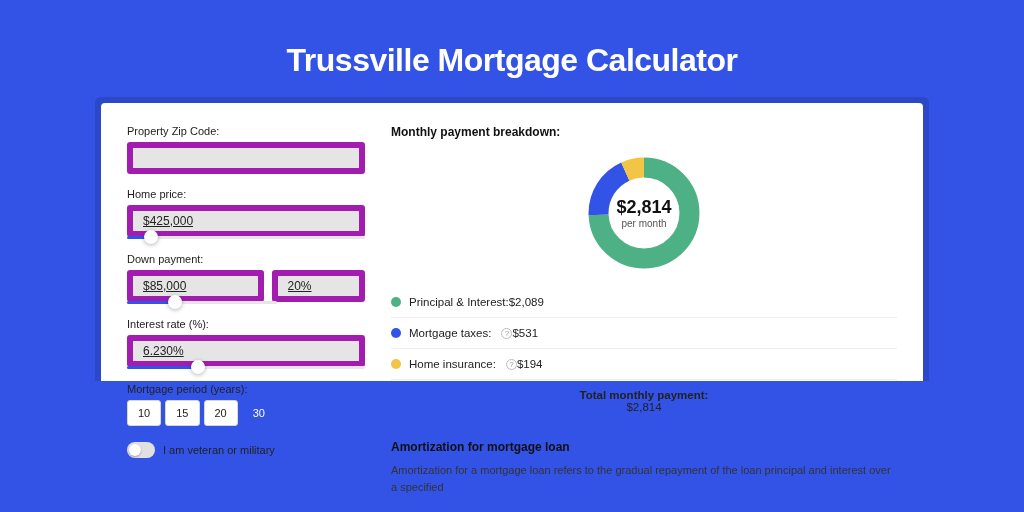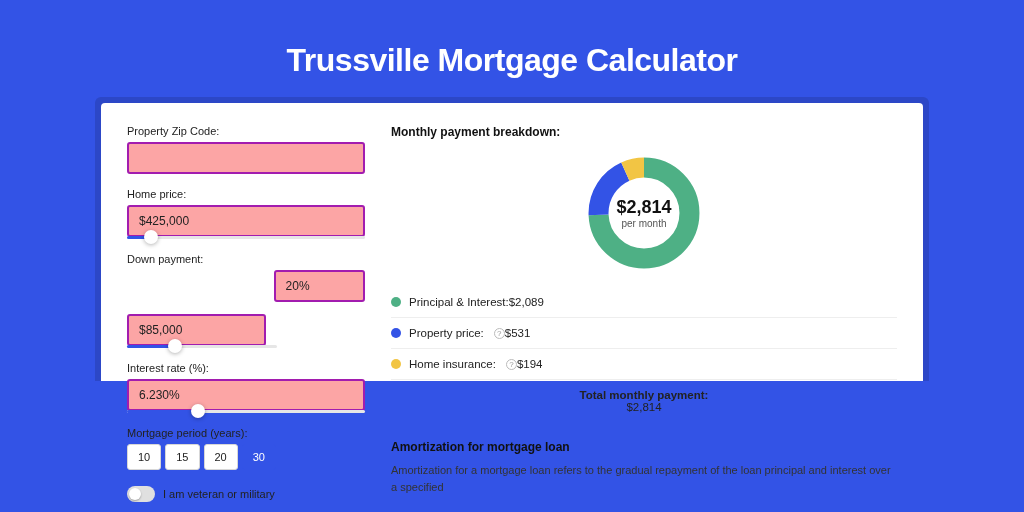--- a/index.html
+++ b/index.html
@@ -41,27 +41,28 @@
   .left-col { width: 238px; flex-shrink: 0; }
   .right-col { flex: 1; }
   .field-label {
     font-size: 11px;
     color: #222;
     margin-bottom: 5px;
     display: block;
   }
   .text-input {
     width: 100%;
-    border: 2px solid #a21caf;
+    border: 6px solid #a21caf;
     border-radius: 3px;
     padding: 8px 10px;
     font-size: 12px;
     color: #222;
-    background: #fca5a5;
+    background: #e5e5e5;
     height: 32px;
+    text-decoration: underline;
   }
   .field-block { margin-bottom: 14px; }
   .slider-track {
     height: 3px;
     background: #e6e6e6;
     position: relative;
     border-radius: 2px;
     margin-top: -1px;
   }
   .slider-fill {
@@ -178,21 +179,21 @@
           <input class="text-input" value="$425,000" style="">
           <div class="slider-track">
             <div class="slider-fill" style="width:10%"></div>
             <div class="slider-thumb" style="left:10%"></div>
           </div>
         </div>
 
         <div class="field-block">
           <label class="field-label">Down payment:</label>
           <div class="row">
-            <input class="text-input" style="flex: 1.7 1 0%; margin-top: 44px;" value="$85,000">
+            <input class="text-input" style="flex: 1.7 1 0%;" value="$85,000">
             <input class="text-input" style="flex: 1 1 0%;" value="20%">
           </div>
           <div class="slider-track" style="width:63%">
             <div class="slider-fill" style="width:32%"></div>
             <div class="slider-thumb" style="left:32%"></div>
           </div>
         </div>
 
         <div class="field-block">
           <label class="field-label">Interest rate (%):</label>
@@ -242,21 +243,21 @@
             <div class="line-item">
               <div class="line-left">
                 <span class="dot" style="background: rgb(78, 176, 133);"></span>
                 <span>Principal &amp; Interest:</span>
               </div>
               <span class="line-amount">$2,089</span>
             </div>
             <div class="line-item">
               <div class="line-left">
                 <span class="dot" style="background: rgb(51, 83, 230);"></span>
-                <span>Property price:</span>
+                <span>Mortgage taxes:</span>
                 <span class="info-icon">?</span>
               </div>
               <span class="line-amount">$531</span>
             </div>
             <div class="line-item">
               <div class="line-left">
                 <span class="dot" style="background: rgb(242, 197, 68);"></span>
                 <span>Home insurance:</span>
                 <span class="info-icon">?</span>
               </div>

